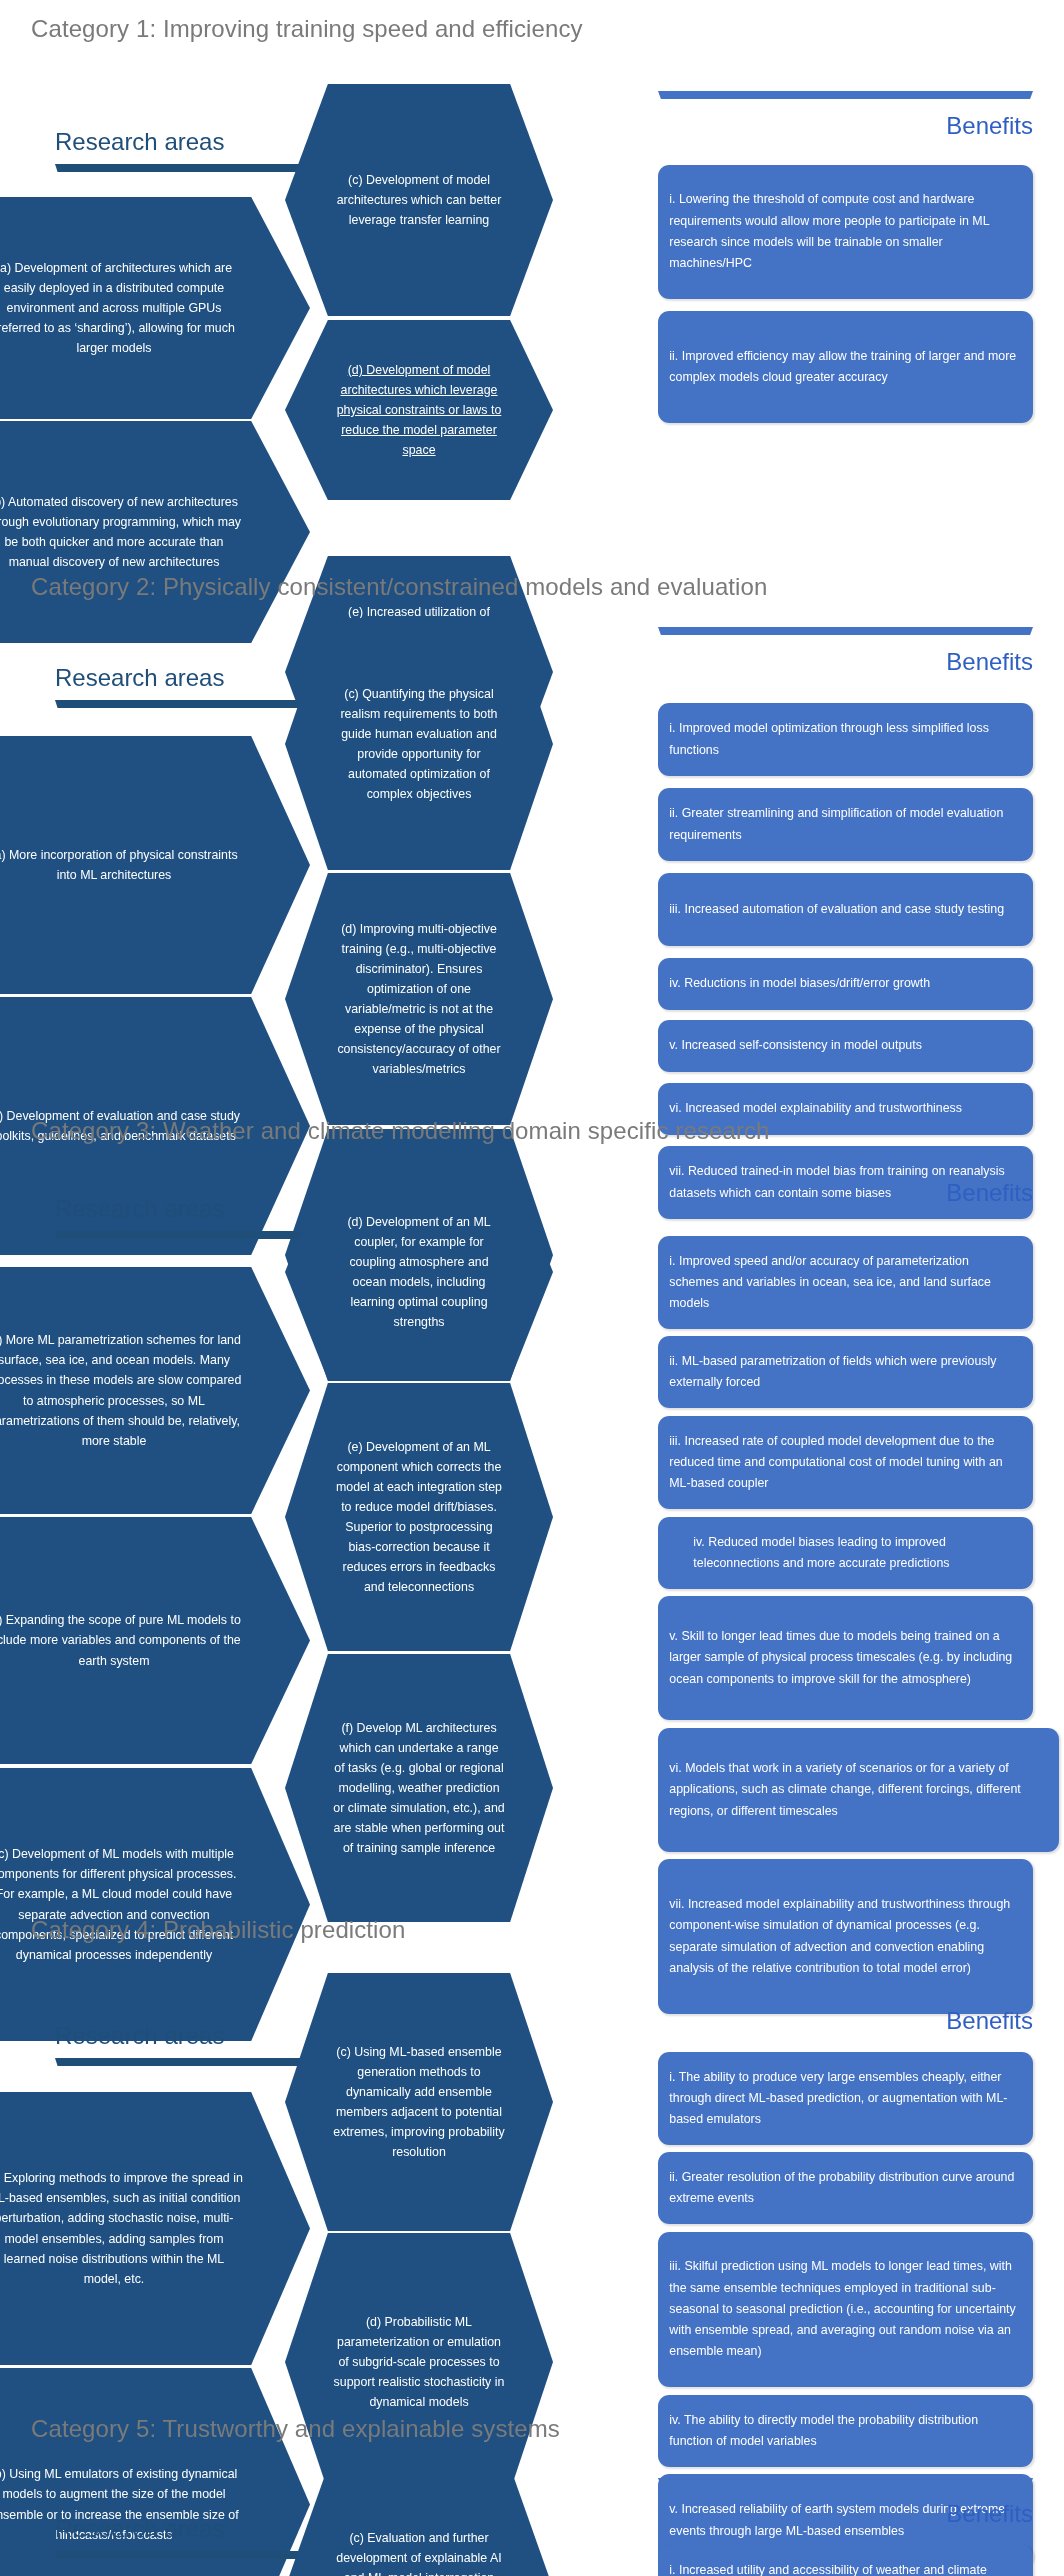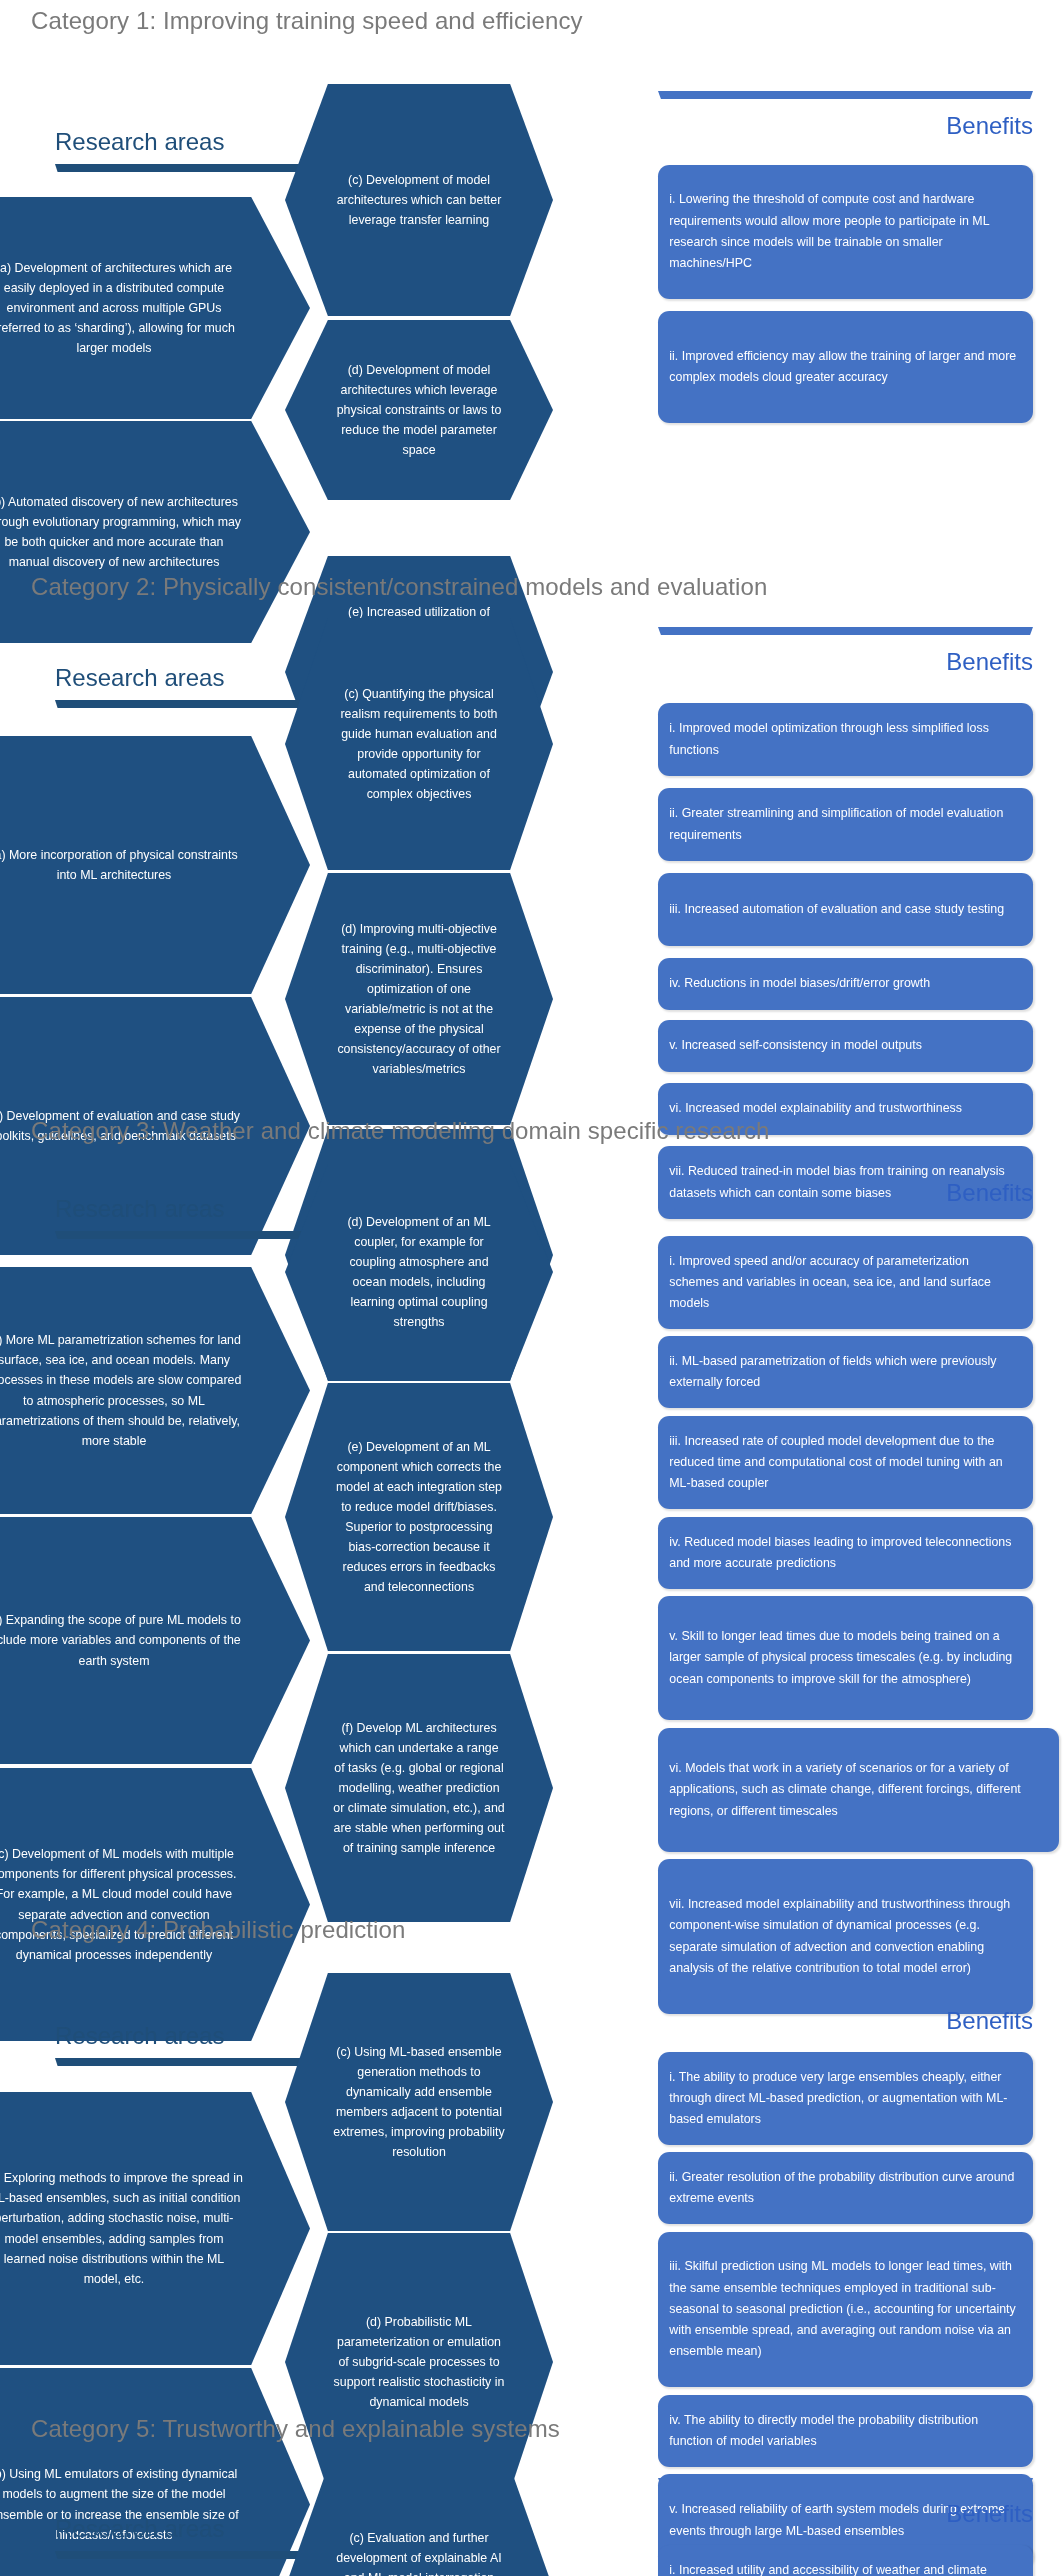--- a/index.html
+++ b/index.html
@@ -103,35 +103,35 @@
     line-height: 1.72;
     padding: 0 11.3px;
     width: 100%;
   }
 </style>
 </head>
 <body>
 
 <div class="page" id="page">
     <div class="category" style="top: 0px; height: 0.5px;">
-      <div class="cat-title" style="top: 7px;">Category 1: Improving training speed and efficiency</div>
+      <div class="cat-title" style="top: 15px;">Category 1: Improving training speed and efficiency</div>
       <div class="col-head research" style="top: 128px;">Research areas</div>
       <div class="head-bar research" style="top: 164px;"></div>
       <div class="col-head benefits" style="top: 112px;">Benefits</div>
       <div class="head-bar benefits" style="top: 91px;"></div>
       <div class="hex left" style="left: -82px; top: 197px; width: 392px; height: 222px;">
         <div class="txt">(a) Development of architectures which are easily deployed in a distributed compute environment and across multiple GPUs (referred to as ‘sharding’), allowing for much larger models</div>
       </div>
       <div class="hex left" style="left: -82px; top: 421px; width: 392px; height: 222px;">
         <div class="txt">(b) Automated discovery of new architectures through evolutionary programming, which may be both quicker and more accurate than manual discovery of new architectures</div>
       </div>
       <div class="hex mid" style="left: 285px; top: 84px; width: 268px; height: 232px;">
         <div class="txt">(c) Development of model architectures which can better leverage transfer learning</div>
       </div>
-      <div class="hex mid" style="left: 285px; top: 320px; width: 268px; height: 180px;">
+      <div class="hex mid" style="left: 285px; top: 320px; width: 268px; height: 180px; text-decoration: underline;">
         <div class="txt">(d) Development of model architectures which leverage physical constraints or laws to reduce the model parameter space</div>
       </div>
       <div class="hex mid" style="left: 285px; top: 556px; width: 268px; height: 232px;">
         <div class="txt">(e) Increased utilization of sparsely connected neural networks, which have been shown to improve representational power while controlling training cost and inference time</div>
       </div>
       <div class="benefit" style="left: 658px; top: 165px; width: 375px; height: 134px;">
         <div class="txt">i. Lowering the threshold of compute cost and hardware requirements would allow more people to participate in ML research since models will be trainable on smaller machines/HPC</div>
       </div>
       <div class="benefit" style="left: 658px; top: 311px; width: 375px; height: 112px;">
         <div class="txt">ii. Improved efficiency may allow the training of larger and more complex models cloud greater accuracy</div>
@@ -206,21 +206,21 @@
       </div>
       <div class="benefit" style="left: 658px; top: 164px; width: 375px; height: 93px;">
         <div class="txt">i. Improved speed and/or accuracy of parameterization schemes and variables in ocean, sea ice, and land surface models</div>
       </div>
       <div class="benefit" style="left: 658px; top: 264px; width: 375px; height: 72px;">
         <div class="txt">ii. ML-based parametrization of fields which were previously externally forced</div>
       </div>
       <div class="benefit" style="left: 658px; top: 344px; width: 375px; height: 93px;">
         <div class="txt">iii. Increased rate of coupled model development due to the reduced time and computational cost of model tuning with an ML-based coupler</div>
       </div>
-      <div class="benefit" style="left: 658px; top: 445px; width: 375px; height: 72px;">
+      <div class="benefit" style="left: 658px; top: 445px; width: 375px; height: 72px; padding-left: 24px;">
         <div class="txt">iv. Reduced model biases leading to improved teleconnections and more accurate predictions</div>
       </div>
       <div class="benefit" style="left: 658px; top: 524px; width: 375px; height: 124px;">
         <div class="txt">v. Skill to longer lead times due to models being trained on a larger sample of physical process timescales (e.g. by including ocean components to improve skill for the atmosphere)</div>
       </div>
       <div class="benefit" style="left: 658px; top: 656px; width: 401px; height: 124px;">
         <div class="txt">vi. Models that work in a variety of scenarios or for a variety of applications, such as climate change, different forcings, different regions, or different timescales</div>
       </div>
       <div class="benefit" style="left: 658px; top: 787px; width: 375px; height: 155px;">
         <div class="txt">vii. Increased model explainability and trustworthiness through component-wise simulation of dynamical processes (e.g. separate simulation of advection and convection enabling analysis of the relative contribution to total model error)</div>

